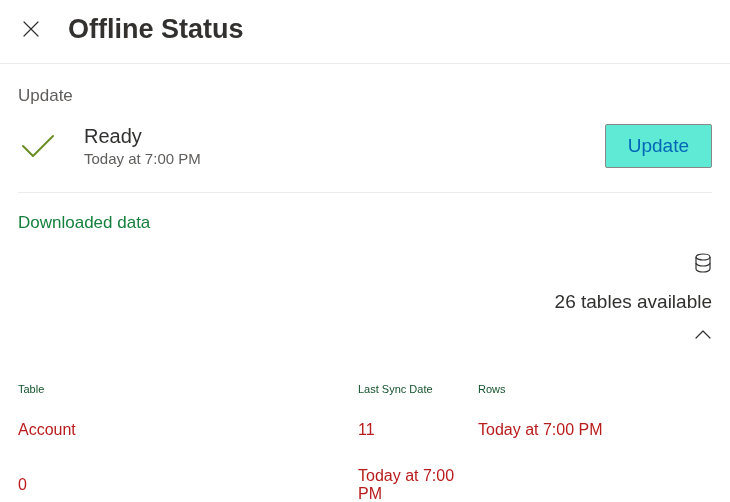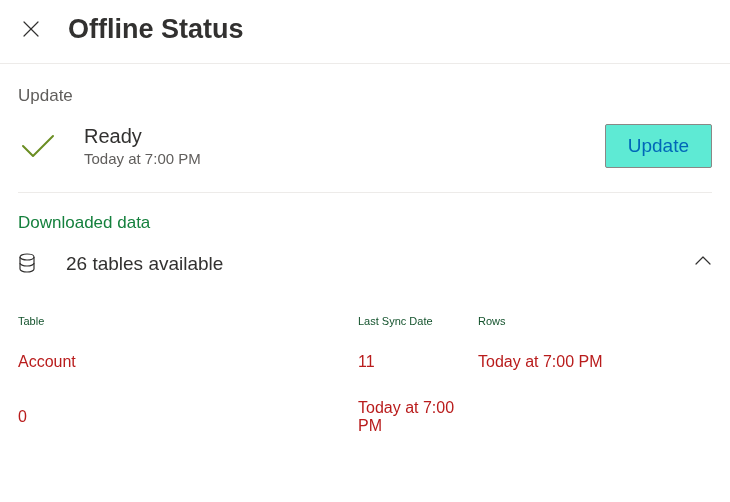--- a/index.html
+++ b/index.html
@@ -84,24 +84,25 @@
   .downloaded-section {
     padding: 20px 18px 0 18px;
   }
   .downloaded-label {
     font-size: 17px;
     color: #15803d;
     margin: 0 0 16px 0;
   }
   .expand-row {
     display: flex;
-    align-items: flex-start;
-    gap: 30px;
+    align-items: flex-end;
+    gap: 14px;
     padding: 4px 0 16px 0;
     cursor: pointer;
+    flex-direction: column;
   }
   .db-icon { flex-shrink: 0; }
   .db-icon svg { stroke: #323130; }
   .expand-text {
     flex: 1;
     font-size: 19px;
     color: #323130;
   }
   .chevron svg { stroke: #323130; }
   .table {

